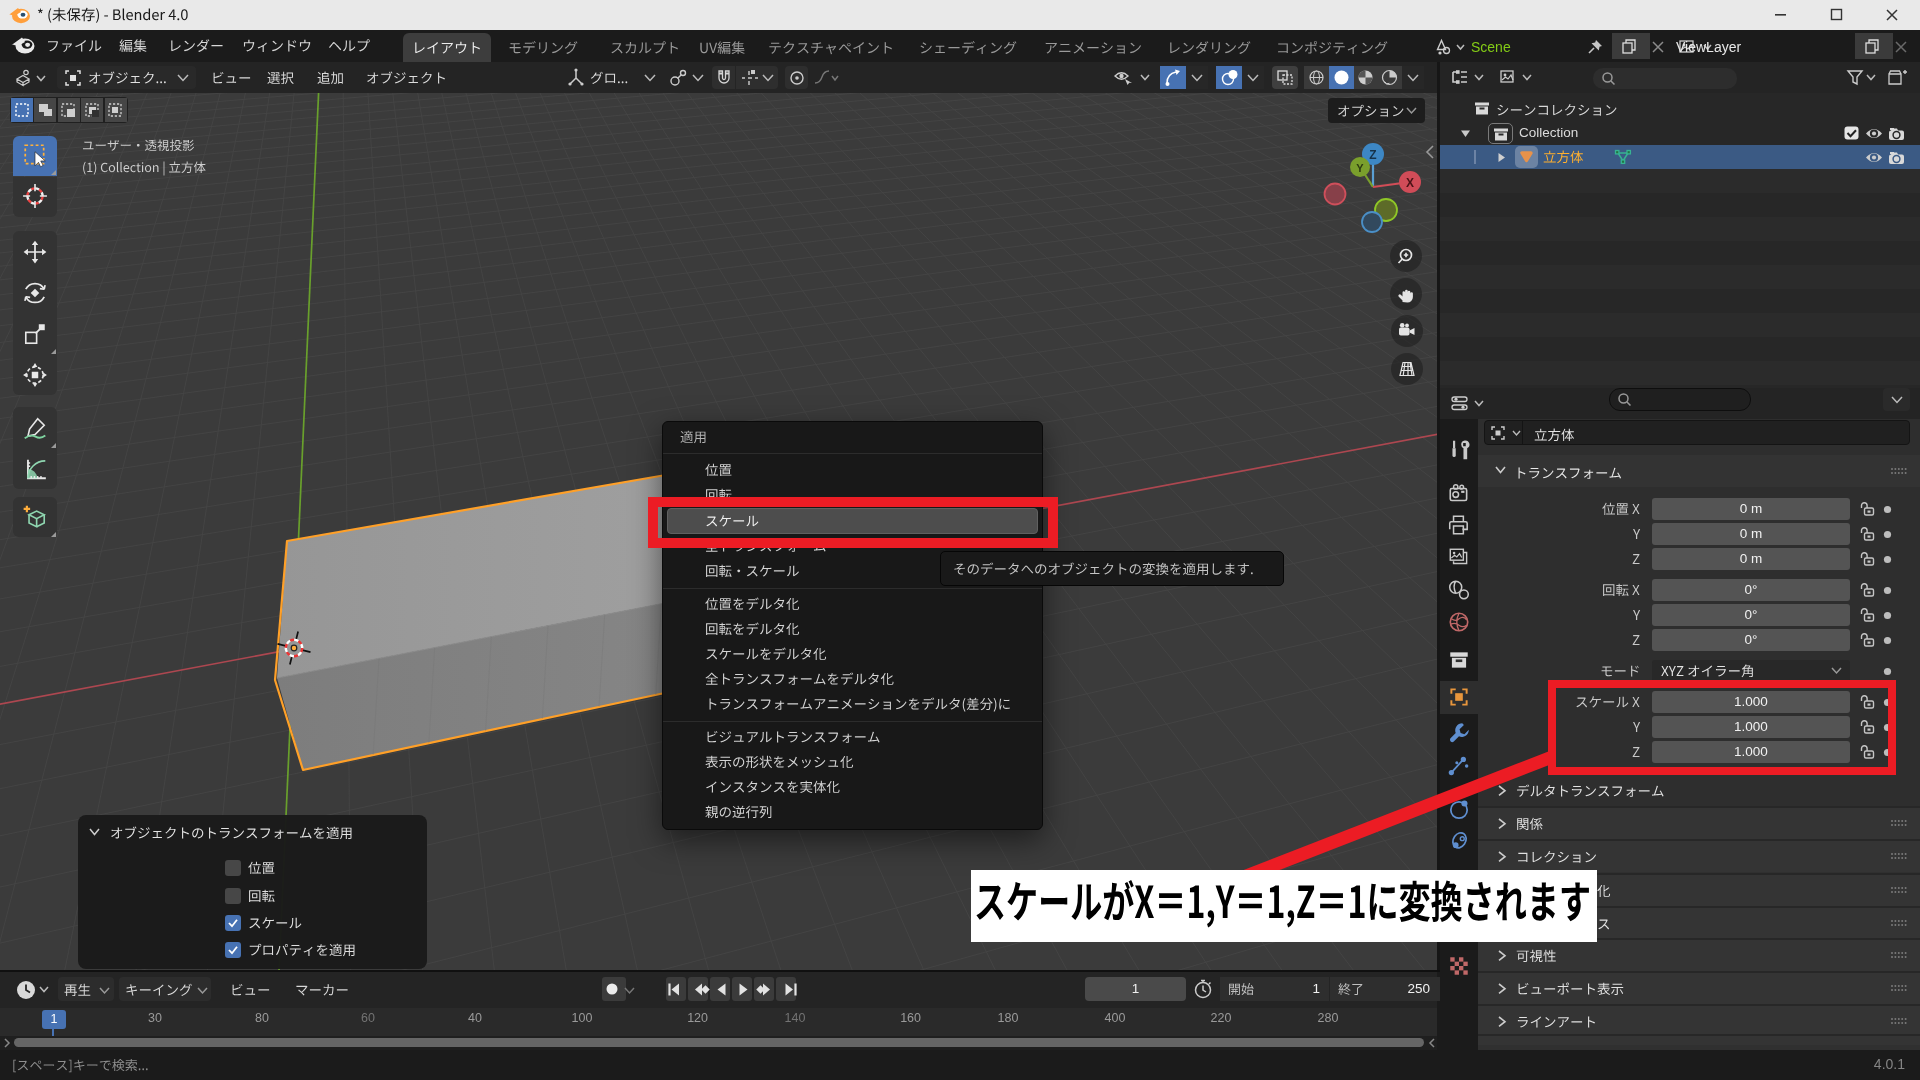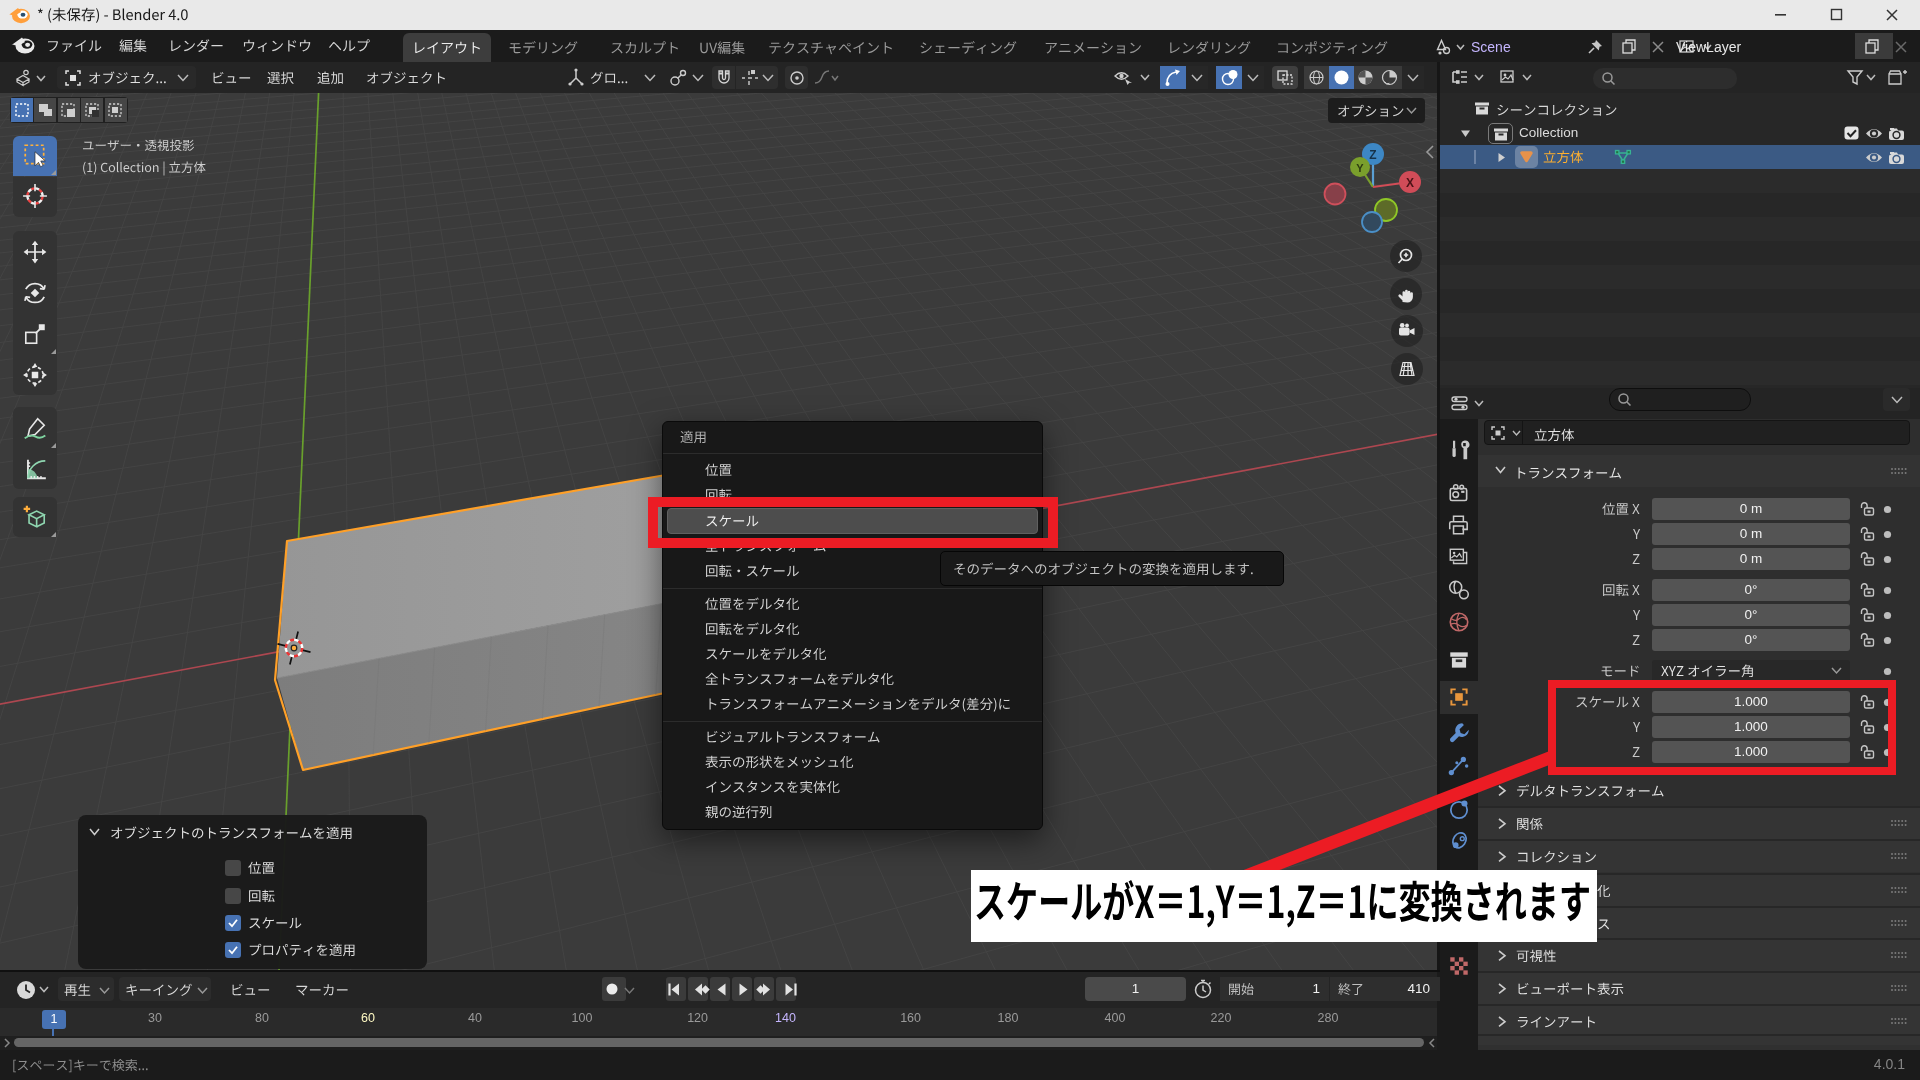--- a/index.html
+++ b/index.html
@@ -341,21 +341,21 @@
       <use href="#g24" x="1500.0"></use>
       <use href="#g37" x="1750.0"></use>
     </g>
   </svg>
 <svg class="abs" style="left:1432px;top:37px" width="34" height="20" viewBox="0 0 34 20">
     <path d="M5.5 12.5 L9.5 3.5 L13.5 12.5 Z" fill="none" stroke="#ccc" stroke-width="1.4"></path>
     <circle cx="14.5" cy="13.5" r="3" fill="none" stroke="#ccc" stroke-width="1.3"></circle>
     <circle cx="8" cy="16" r="1.6" fill="#ccc"></circle>
     <path d="M25 8 l3.5 4 l3.5 -4" fill="none" stroke="#bbb" stroke-width="1.5"></path>
   </svg>
-<div class="abs" style="left:1471px;top:37px;width:150px;height:20px;color:#c4b5fd;font-size:14px;line-height:20px">Scene</div>
+<div class="abs" style="left:1471px;top:37px;width:150px;height:20px;color:#84cc16;font-size:14px;line-height:20px">Scene</div>
 <svg class="abs" style="left:1586px;top:38px" width="18" height="18" viewBox="0 0 18 18">
     <path d="M10 2 L16 8 L13.5 8.8 L12.8 12.5 L5.5 5.2 L9.2 4.5 Z" fill="#c5c5c5"></path>
     <path d="M8 10 L3 15" stroke="#c5c5c5" stroke-width="1.6"></path>
   </svg>
 <div style="position:absolute;left:1612px;top:33px;width:38px;height:26px;background:#3b3b3b;"></div>
 <svg class="abs" style="left:1620px;top:38px" width="20" height="18" viewBox="0 0 20 18">
     <rect x="3" y="5" width="9" height="10" fill="none" stroke="#ddd" stroke-width="1.3"></rect>
     <path d="M6 5 V2 H15 V12 H12" fill="none" stroke="#ddd" stroke-width="1.3"></path>
   </svg>
 <svg class="abs" style="left:1650px;top:39px" width="16" height="16" viewBox="0 0 16 16">
@@ -1726,28 +1726,28 @@
       <use href="#g107" x="250.0"></use>
     </g>
   </svg>
 <div class="abs" style="left:1270px;top:977px;width:50px;height:24px;color:#f0f0f0;font-size:13.5px;line-height:24px;text-align:right">1</div>
 <svg style="position:absolute;left:1338.0px;top:994.0px;overflow:visible" width="1" height="1">
     <g transform="scale(0.05200 0.05200)" fill="#c0c0c0">
       <use href="#g108" x="0.0"></use>
       <use href="#g109" x="250.0"></use>
     </g>
   </svg>
-<div class="abs" style="left:1370px;top:977px;width:60px;height:24px;color:#f0f0f0;font-size:13.5px;line-height:24px;text-align:right">410</div>
+<div class="abs" style="left:1370px;top:977px;width:60px;height:24px;color:#f0f0f0;font-size:13.5px;line-height:24px;text-align:right">250</div>
 <div class="abs" style="left:135px;top:1011px;width:40px;height:14px;color:#9a9a9a;font-size:12.5px;text-align:center">30</div>
 <div class="abs" style="left:242px;top:1011px;width:40px;height:14px;color:#9a9a9a;font-size:12.5px;text-align:center">80</div>
-<div class="abs" style="left:348px;top:1011px;width:40px;height:14px;color:#fef9c3;font-size:12.5px;text-align:center">60</div>
+<div class="abs" style="left:348px;top:1011px;width:40px;height:14px;color:#737373;font-size:12.5px;text-align:center">60</div>
 <div class="abs" style="left:455px;top:1011px;width:40px;height:14px;color:#9a9a9a;font-size:12.5px;text-align:center">40</div>
 <div class="abs" style="left:562px;top:1011px;width:40px;height:14px;color:#9a9a9a;font-size:12.5px;text-align:center">100</div>
 <div class="abs" style="left:668px;top:1011px;width:40px;height:14px;color:#9a9a9a;font-size:12.5px;text-align:right">120</div>
-<div class="abs" style="left:775px;top:1011px;width:40px;height:14px;color:#c4b5fd;font-size:12.5px;text-align:left">140</div>
+<div class="abs" style="left:775px;top:1011px;width:40px;height:14px;color:#737373;font-size:12.5px;text-align:center">140</div>
 <div class="abs" style="left:881px;top:1011px;width:40px;height:14px;color:#9a9a9a;font-size:12.5px;text-align:right">160</div>
 <div class="abs" style="left:988px;top:1011px;width:40px;height:14px;color:#9a9a9a;font-size:12.5px;text-align:center">180</div>
 <div class="abs" style="left:1095px;top:1011px;width:40px;height:14px;color:#9a9a9a;font-size:12.5px;text-align:center">400</div>
 <div class="abs" style="left:1201px;top:1011px;width:40px;height:14px;color:#9a9a9a;font-size:12.5px;text-align:center">220</div>
 <div class="abs" style="left:1308px;top:1011px;width:40px;height:14px;color:#9a9a9a;font-size:12.5px;text-align:center">280</div>
 <div style="position:absolute;left:42px;top:1010px;width:24px;height:19px;background:#4772b3;border-radius:3px;"></div>
 <div class="abs" style="left:42px;top:1010px;width:24px;height:19px;color:#fff;font-size:12.5px;line-height:19px;text-align:center">1</div>
 <div style="position:absolute;left:52px;top:1029px;width:2px;height:7px;background:#4772b3;"></div>
 <div style="position:absolute;left:14px;top:1038px;width:1410px;height:9px;background:#666666;border-radius:5px;"></div>
 <svg class="abs" style="left:2px;top:1037px" width="10" height="12">

